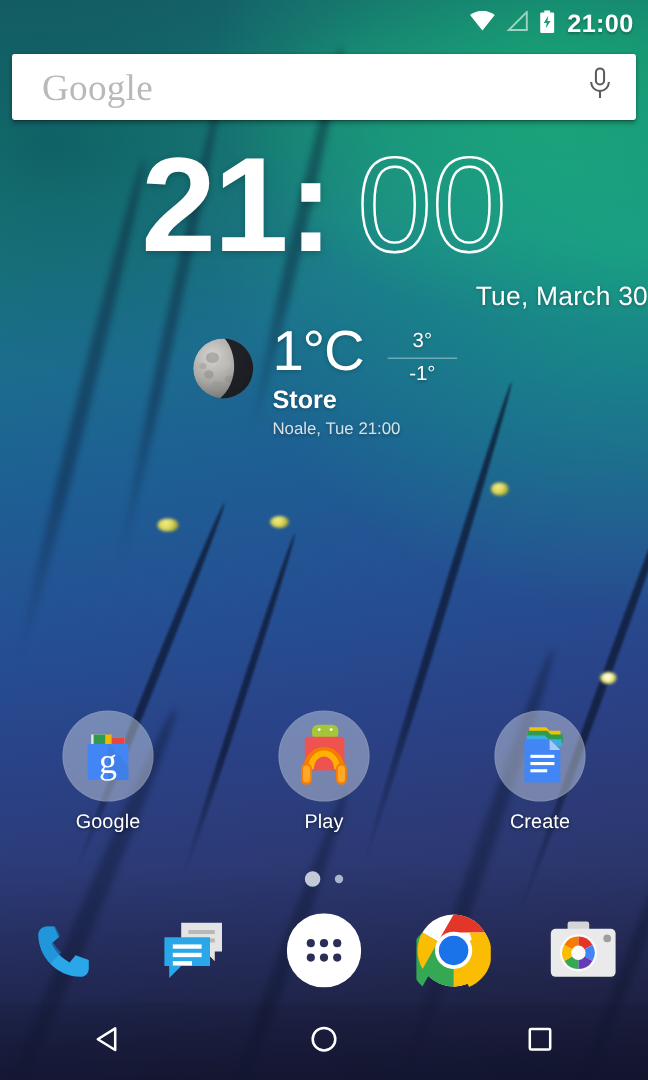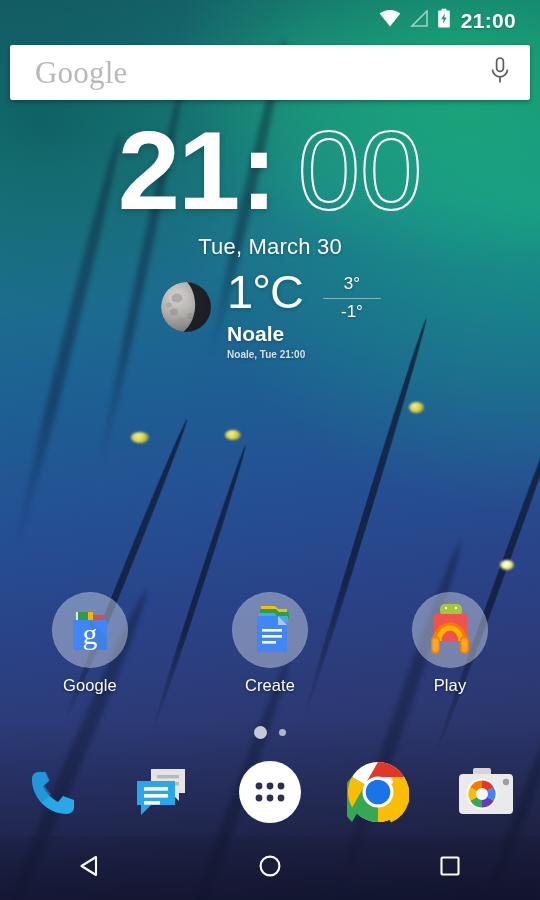--- a/index.html
+++ b/index.html
@@ -70,21 +70,21 @@
   }
 
   
   .status-bar {
     position: absolute;
     top: 0; left: 0; right: 0;
     height: 40px;
     display: flex;
     align-items: center;
     justify-content: flex-end;
-    padding-right: 24px;
+    padding-right: 12px;
     gap: 8px;
     z-index: 30;
     text-shadow: 0 1px 2px rgba(0,0,0,0.28);
   }
   .status-icon { display: block; }
   .status-clock {
     color: #ffffff;
     font-size: 21px;
     font-weight: bold;
     letter-spacing: 0.3px;
@@ -121,21 +121,21 @@
     align-items: center;
     justify-content: center;
   }
 
   
   .clock-widget {
     position: absolute;
     top: 122px;
     left: 0;
     width: 540px;
-    text-align: center;
+    text-align: right;
     z-index: 15;
   }
   .clock-time {
     display: flex;
     align-items: center;
     justify-content: center;
     height: 98px;
     line-height: 1;
   }
   .clock-hour {
@@ -220,25 +220,24 @@
     margin: 2px 2px;
   }
   .cond {
     font-size: 21px;
     font-weight: bold;
     color: #ffffff;
     margin-top: -2px;
     text-shadow: 0 1px 3px rgba(0,0,0,0.3);
   }
   .loc {
-    font-size: 10px;
+    font-size: 14px;
     color: rgba(255,255,255,0.82);
     margin-top: 3px;
     text-shadow: 0 1px 3px rgba(0,0,0,0.3);
-    font-weight: bold;
   }
 
   
   .app-row {
     position: absolute;
     top: 592px;
     left: 0;
     width: 540px;
     display: flex;
     z-index: 15;
@@ -437,21 +436,21 @@
       </span>
       <div class="weather-mid">
         <div class="temp-row">
           <div class="temp-main">1°C</div>
           <div class="hilo">
             <div class="hilo-hi">3°</div>
             <div class="hilo-div"></div>
             <div class="hilo-lo">-1°</div>
           </div>
         </div>
-        <div class="cond">Noale</div>
+        <div class="cond">Store</div>
         <div class="loc">Noale, Tue 21:00</div>
       </div>
     </div>
   </div>
 
   <div class="app-row">
 
     <div class="app-cell">
       <div class="app-icon-box">
         <div class="folder-bg"></div>
@@ -461,39 +460,20 @@
             <path d="M18 14 h10 v9 h-10 z" fill="#2e9b4f"></path>
             <path d="M31 17 h13 v8 h-13 z" fill="#e8453c"></path>
             <path d="M28 14 h5 v10 h-5 z" fill="#f2b705"></path>
             <rect x="13" y="22" width="34" height="30" rx="1.5" fill="#4285f4"></rect>
             <path d="M30 22 L47 40 L47 52 L30 52 Z" fill="#3a75d6" opacity="0.4"></path>
             <text x="30" y="46" font-family="'Liberation Serif', serif" font-size="30" fill="#ffffff" text-anchor="middle">g</text>
           </svg>
         </span>
       </div>
       <div class="app-label">Google</div>
-    </div>
-
-    <div class="app-cell">
-      <div class="app-icon-box">
-        <div class="folder-bg"></div>
-        <span style="position:relative;">
-          <svg width="60" height="60" viewBox="0 0 60 60">
-            <path d="M21 8 h14 l3 3 h9 v7 h-26 z" fill="#f2c200"></path>
-            <path d="M20 11 h16 l3 3 h10 v7 h-29 z" fill="#2e9b4f"></path>
-            <path d="M19 15 h15 l3 3 h11 v6 h-29 z" fill="#3ab0e0"></path>
-            <path d="M17 18 h21 l9 9 v27 h-30 z" fill="#4285f4"></path>
-            <path d="M38 18 l9 9 h-9 z" fill="#a9c7fb"></path>
-            <rect x="22" y="31" width="20" height="2.6" fill="#ffffff"></rect>
-            <rect x="22" y="37" width="20" height="2.6" fill="#ffffff"></rect>
-            <rect x="22" y="43" width="14" height="2.6" fill="#ffffff"></rect>
-          </svg>
-        </span>
-      </div>
-      <div class="app-label">Create</div>
     </div>
 
     <div class="app-cell">
       <div class="app-icon-box">
         <div class="folder-bg"></div>
         <span style="position:relative;">
           <svg width="60" height="60" viewBox="0 0 60 60">
             <rect x="20" y="6" width="22" height="12" rx="5" fill="#a4c639"></rect>
             <circle cx="26" cy="10" r="1.2" fill="#ffffff"></circle>
             <circle cx="36" cy="10" r="1.2" fill="#ffffff"></circle>
@@ -501,20 +481,39 @@
             <path d="M16 44 a14 16 0 0 1 28 0" fill="none" stroke="#f57c00" stroke-width="7"></path>
             <path d="M19 43 a11 13 0 0 1 22 0" fill="none" stroke="#ffb300" stroke-width="5"></path>
             <rect x="11" y="38" width="9" height="18" rx="4.5" fill="#f57c00"></rect>
             <rect x="40" y="38" width="9" height="18" rx="4.5" fill="#f57c00"></rect>
             <rect x="12.5" y="40" width="6" height="14" rx="3" fill="#ffa726"></rect>
             <rect x="41.5" y="40" width="6" height="14" rx="3" fill="#ffa726"></rect>
           </svg>
         </span>
       </div>
       <div class="app-label">Play</div>
+    </div>
+
+    <div class="app-cell">
+      <div class="app-icon-box">
+        <div class="folder-bg"></div>
+        <span style="position:relative;">
+          <svg width="60" height="60" viewBox="0 0 60 60">
+            <path d="M21 8 h14 l3 3 h9 v7 h-26 z" fill="#f2c200"></path>
+            <path d="M20 11 h16 l3 3 h10 v7 h-29 z" fill="#2e9b4f"></path>
+            <path d="M19 15 h15 l3 3 h11 v6 h-29 z" fill="#3ab0e0"></path>
+            <path d="M17 18 h21 l9 9 v27 h-30 z" fill="#4285f4"></path>
+            <path d="M38 18 l9 9 h-9 z" fill="#a9c7fb"></path>
+            <rect x="22" y="31" width="20" height="2.6" fill="#ffffff"></rect>
+            <rect x="22" y="37" width="20" height="2.6" fill="#ffffff"></rect>
+            <rect x="22" y="43" width="14" height="2.6" fill="#ffffff"></rect>
+          </svg>
+        </span>
+      </div>
+      <div class="app-label">Create</div>
     </div>
 
   </div>
 
   <div class="page-dots">
     <div class="dot-lg"></div>
     <div class="dot-sm"></div>
   </div>
 
   <div class="dock">

